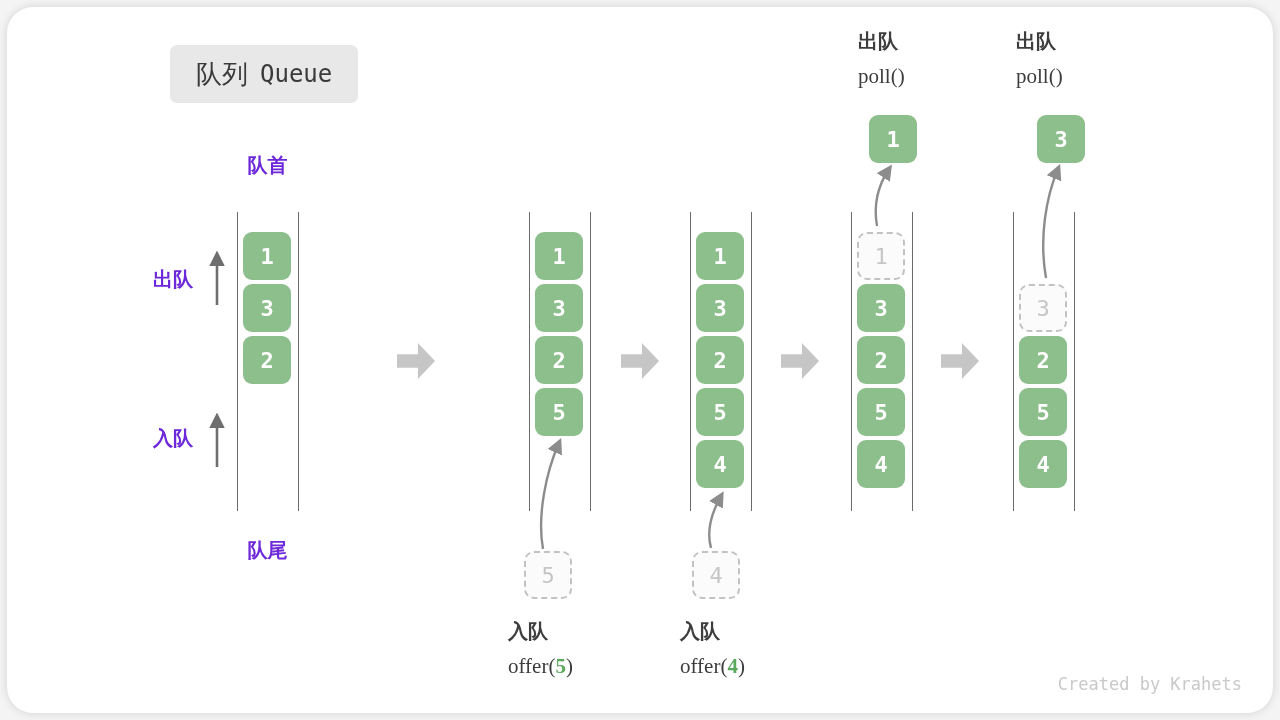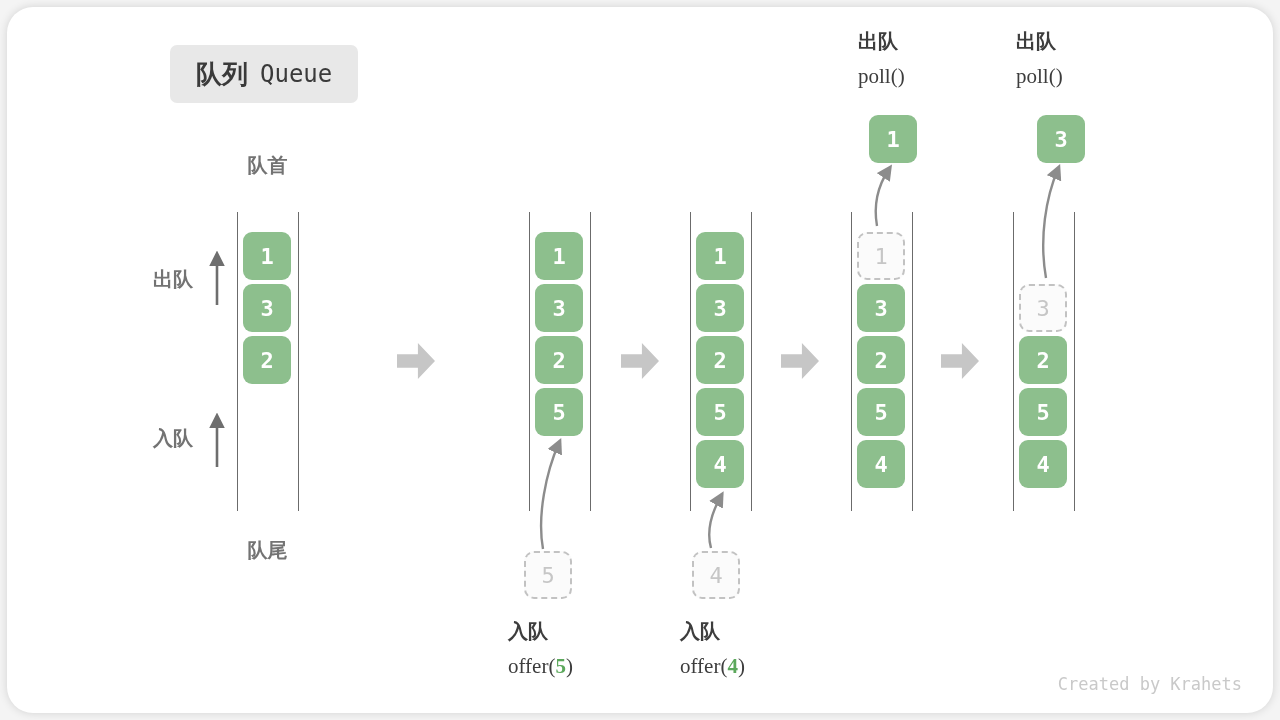--- a/index.html
+++ b/index.html
@@ -2,24 +2,24 @@
 <html><head>
 <meta charset="utf-8">
 <style>
   html,body{margin:0;padding:0;width:1280px;height:720px;background:#f4f4f4;overflow:hidden;}
   #stage{position:relative;width:1280px;height:720px;font-family:"Liberation Sans",sans-serif;}
   .card{position:absolute;left:7px;top:7px;right:7px;bottom:7px;background:#ffffff;border-radius:26px;
         box-shadow:0 0 10px rgba(0,0,0,0.14);}
   
   .title-box{position:absolute;left:170px;top:45px;height:58px;background:#e8e8e8;border-radius:7px;
              display:flex;align-items:center;padding:0 26px;gap:12px;}
-  .title-zh{font-size:26px;font-weight:700;color:#3a3a3a;}
+  .title-zh{font-size:26px;font-weight:400;color:#3a3a3a;}
   .title-en{font-family:"DejaVu Sans Mono",monospace;font-size:24px;color:#3a3a3a;}
   
-  .zh-label{position:absolute;font-size:20px;font-weight:700;color:#737373;}
+  .zh-label{position:absolute;font-size:20px;font-weight:700;color:#6d28d9;}
   .center61{width:61px;text-align:center;}
   
   .vline{position:absolute;width:1.5px;background:#6b6b6b;}
   
   .box{position:absolute;width:48px;height:48px;border-radius:9px;background:#8dbf8d;color:#ffffff;
        font-family:"DejaVu Sans Mono",monospace;font-weight:700;font-size:22px;
        display:flex;align-items:center;justify-content:center;box-sizing:border-box;}
   .box.ghost{background:#fbfbfb;border:2px dashed #c2c2c2;color:#c6c6c6;font-weight:400;border-radius:10px;}
   
   .op-label{position:absolute;color:#3d3d3d;}

